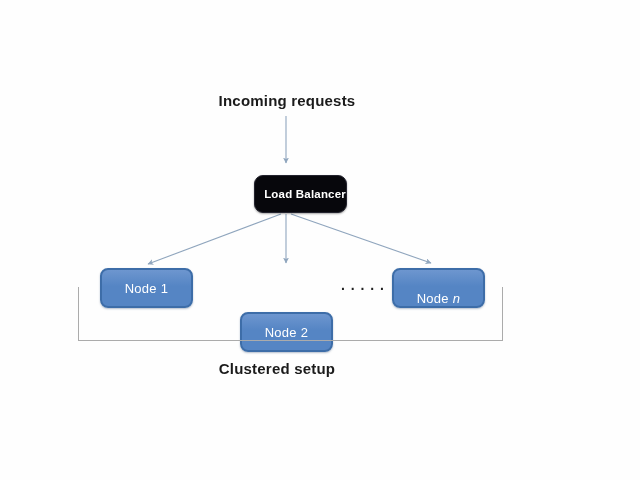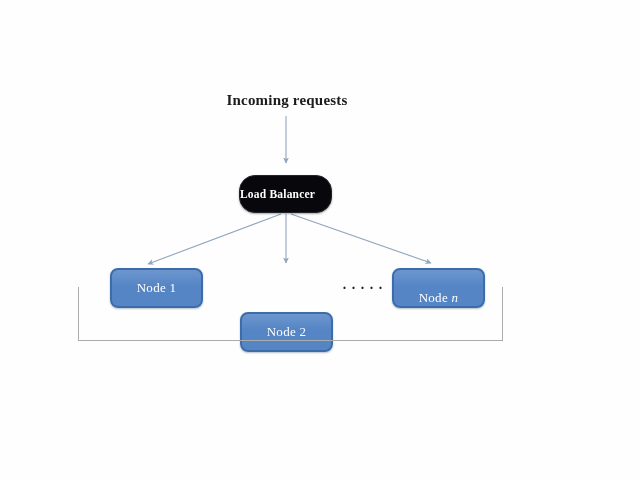--- a/index.html
+++ b/index.html
@@ -17,21 +17,21 @@
     margin: 0; padding: 0;
   }
   body {
     width: 640px; height: 480px;
     background: var(--background);
     font-family: "Liberation Sans", "DejaVu Sans", sans-serif;
     overflow: hidden;
   }
   .canvas {
     position: relative;
-    width: 640px; height: 480px; font-family: Liberation Serif, serif;
+    width: 640px; height: 480px;
   }
   .arrows-layer {
     position: absolute;
     left: 0; top: 0;
     width: 640px; height: 480px;
     pointer-events: none;
   }
   .arrow-line {
     stroke: var(--arrow);
     stroke-width: 1.1;
@@ -50,29 +50,29 @@
     white-space: nowrap;
   }
   .title-label {
     left: 167px; top: 92px; width: 240px;
   }
   .caption-label {
     left: 177px; top: 360px; width: 200px;
   }
   .lb-box {
     position: absolute;
-    left: 239px; top: 175px;
+    left: 254px; top: 175px;
     width: 93px; height: 38px;
     background: var(--lb-fill);
     border: 1px solid var(--lb-border);
-    border-radius: 16px;
+    border-radius: 9px;
     box-sizing: border-box;
     display: flex;
     align-items: center;
-    justify-content: flex-start;
+    justify-content: flex-end;
     box-shadow: 0 1px 2px rgba(0,0,0,0.35);
   }
   .lb-box .box-label {
     color: #ffffff;
     font-size: 11.5px;
     font-weight: bold;
     letter-spacing: 0.2px;
   }
   .node-box {
     position: absolute;
@@ -88,21 +88,21 @@
     box-shadow: 0 1px 2px rgba(40,70,110,0.35);
   }
   .node-box .box-label {
     color: #ffffff;
     font-size: 13px;
     letter-spacing: 0.3px;
   }
   .node-box .box-label .var {
     font-style: italic;
   }
-  #node-1 { left: 110px; }
+  #node-1 { left: 100px; }
   #node-2 { left: 240px; margin-top: 44px; }
   #node-n { left: 392px; align-items: flex-end; }
   .dots {
     position: absolute;
     left: 341px; top: 277px;
     width: 44px;
     color: #222222;
     font-weight: bold;
     font-size: 14px;
     letter-spacing: 1px;
@@ -151,14 +151,15 @@
   </div>
 
   <div class="node-box" id="node-n">
     <span class="box-label"><span>Node </span><span class="var">n</span></span>
   </div>
 
   <div class="dots">. . . . .</div>
 
   <div class="bracket"></div>
 
+  <div class="label caption-label">Clustered setup</div>
 
 </div>
 
 </body></html>

